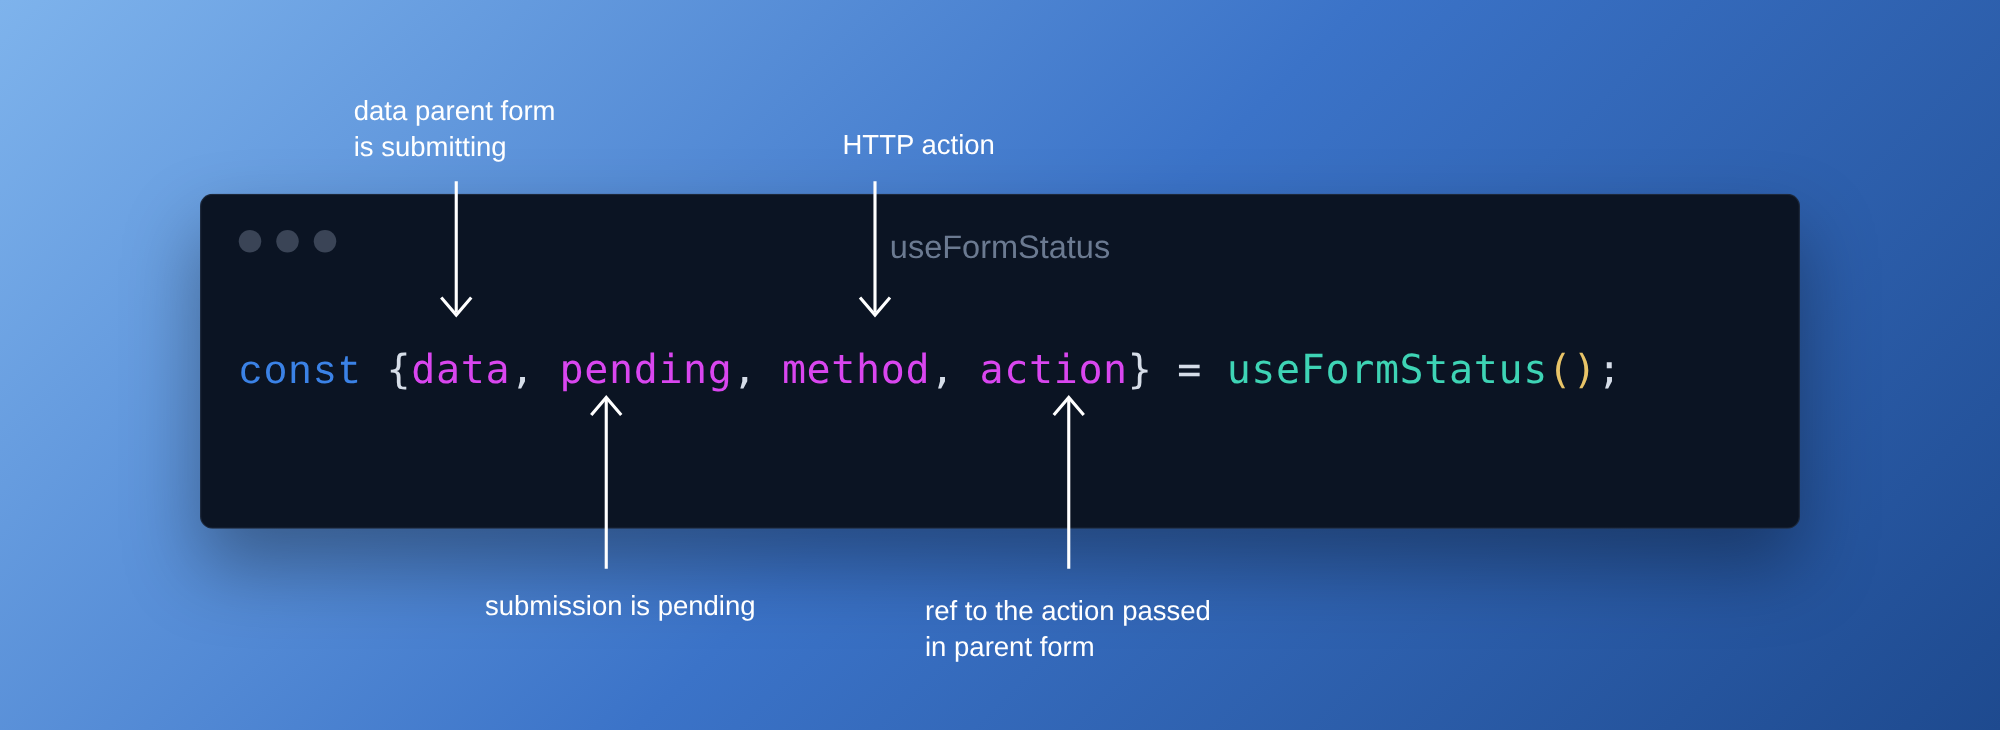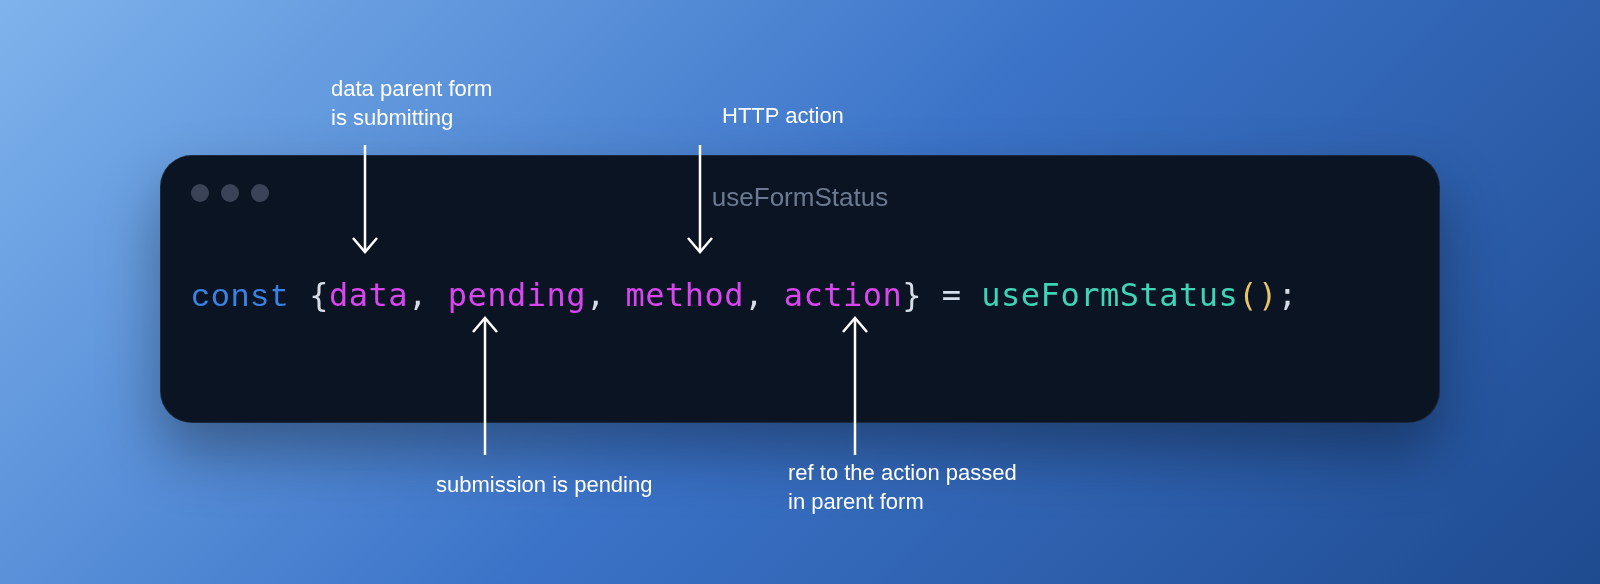--- a/index.html
+++ b/index.html
@@ -9,21 +9,21 @@
     font-family: -apple-system, BlinkMacSystemFont, "Segoe UI", sans-serif;
     position: relative;
   }
   .code-window {
     position: absolute;
     left: 160px;
     top: 155px;
     width: 1280px;
     height: 268px;
     background: #0b1423;
-    border-radius: 32px;
+    border-radius: 10px;
     box-shadow: 0 30px 60px rgba(0,0,0,0.35);
     border: 1px solid rgba(80,100,130,0.25);
   }
   .traffic-lights {
     position: absolute;
     top: 28px;
     left: 30px;
     display: flex;
     gap: 12px;
   }
@@ -59,26 +59,25 @@
   .tok-prop    { color: #d946ef; }
   .tok-call    { color: #3ed4b5; }
   .tok-paren   { color: #e8c468; }
 
   .annotation {
     position: absolute;
     color: #ffffff;
     font-size: 22px;
     line-height: 1.3;
     font-weight: 500;
-    margin-left: 48px;
   }
   .ann-data   { left: 283px; top: 75px;  width: 220px; }
   .ann-method { left: 674px; top: 102px; width: 200px; }
   .ann-pending{ left: 388px; top: 471px; width: 260px; }
-  .ann-action { left: 740px; top: 459px; width: 300px; }
+  .ann-action { left: 740px; top: 475px; width: 300px; }
 
   .arrow {
     position: absolute;
     stroke: #ffffff;
     stroke-width: 2.5;
     fill: none;
   }
 </style>
 </head>
 <body>

